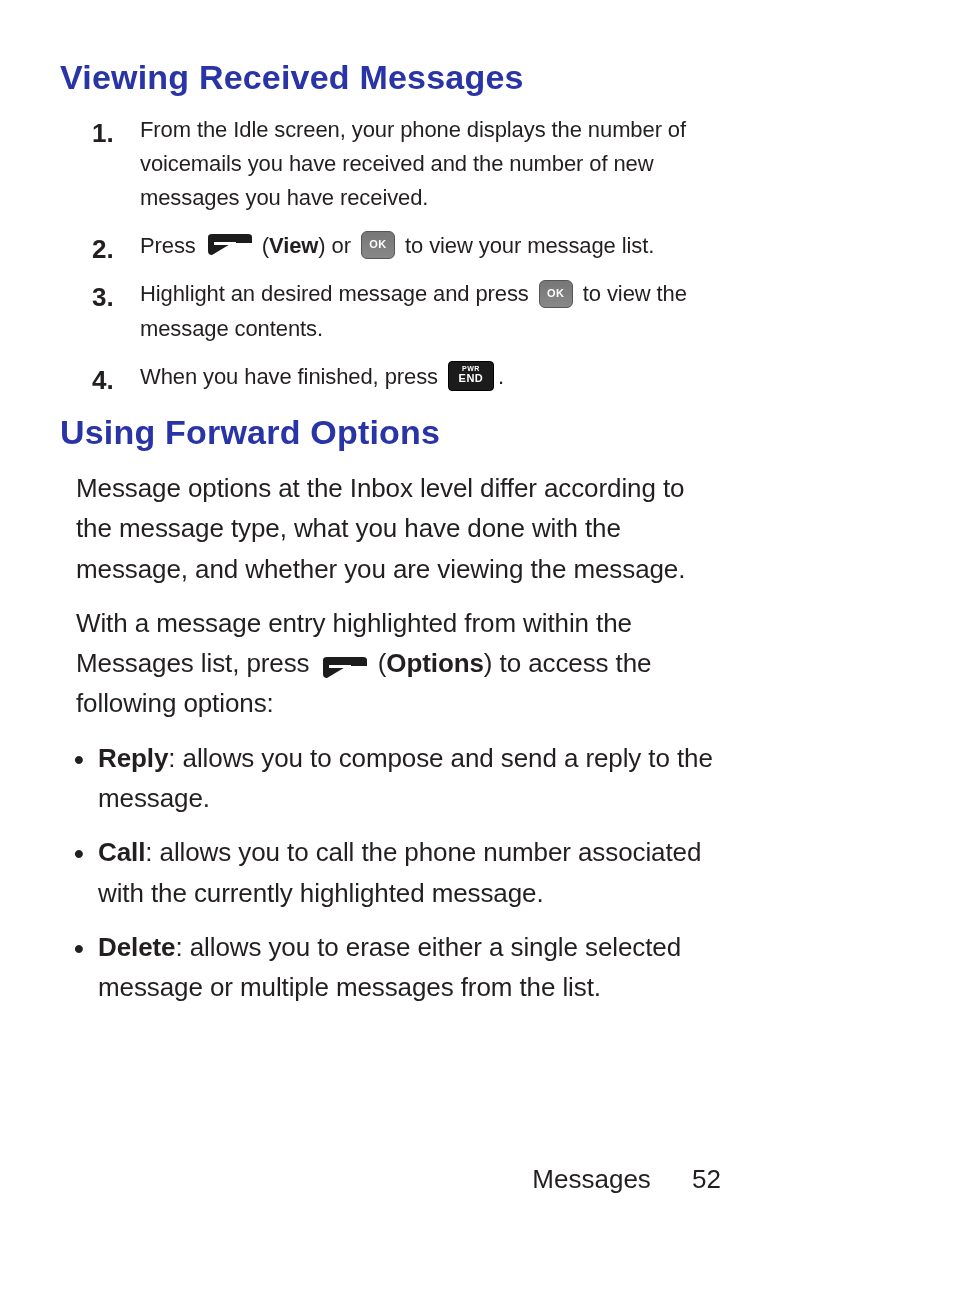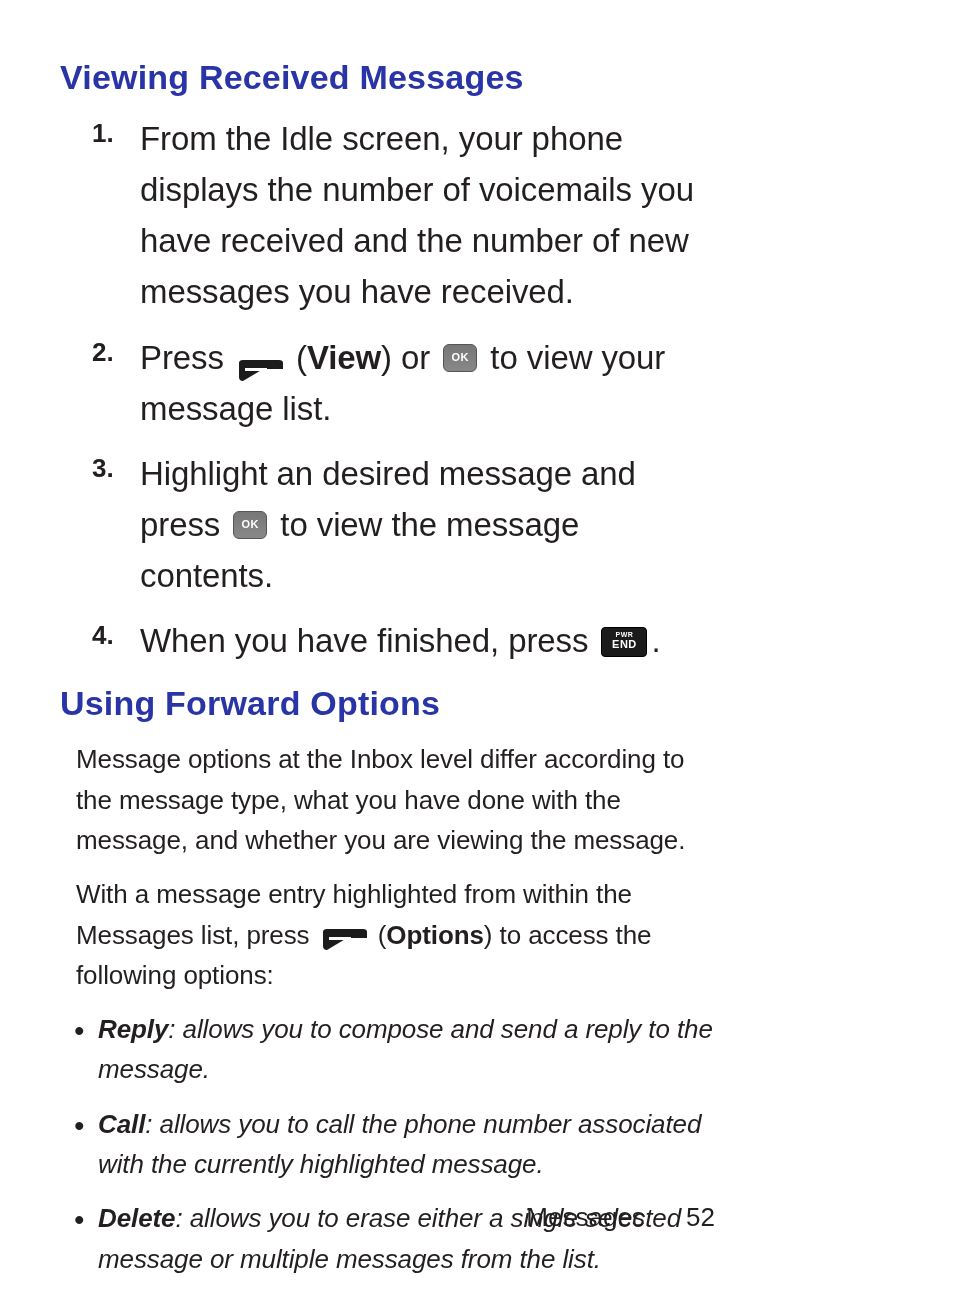--- a/index.html
+++ b/index.html
@@ -28,21 +28,21 @@
   }
   ol.steps {
     list-style: none;
     counter-reset: step;
     margin: 0 0 18px 0;
     padding: 0 0 0 80px;
   }
   ol.steps > li {
     counter-increment: step;
     position: relative;
-    font-size: 33px;
+    font-size: 22px;
     line-height: 1.55;
     margin-bottom: 14px;
     font-stretch: condensed;
     letter-spacing: -0.1px;
   }
   ol.steps > li::before {
     content: counter(step) ".";
     position: absolute;
     left: -48px;
     top: 0;
@@ -55,21 +55,20 @@
     padding-left: 16px;
     font-size: 26px;
     line-height: 1.55;
     font-stretch: condensed;
     letter-spacing: -0.1px;
   }
   ul.bullets {
     list-style: none;
     margin: 0;
     padding: 0 0 0 38px;
-    font-style: italic;
   }
   ul.bullets > li {
     position: relative;
     font-size: 26px;
     line-height: 1.55;
     margin-bottom: 14px;
     font-stretch: condensed;
     letter-spacing: -0.1px;
   }
   ul.bullets > li::before {
@@ -77,21 +76,21 @@
     position: absolute;
     left: -24px;
     top: 0;
     font-size: 28px;
     font-weight: 900;
   }
   .b { font-weight: 700; }
   .footer {
     position: absolute;
     bottom: 100px;
-    right: 66px;
+    right: 60px;
     font-size: 26px;
     font-stretch: condensed;
   }
   .footer .pn { display:inline-block; margin-left: 34px; }
 
   
   .key {
     display: inline-block;
     vertical-align: middle;
     box-sizing: border-box;

